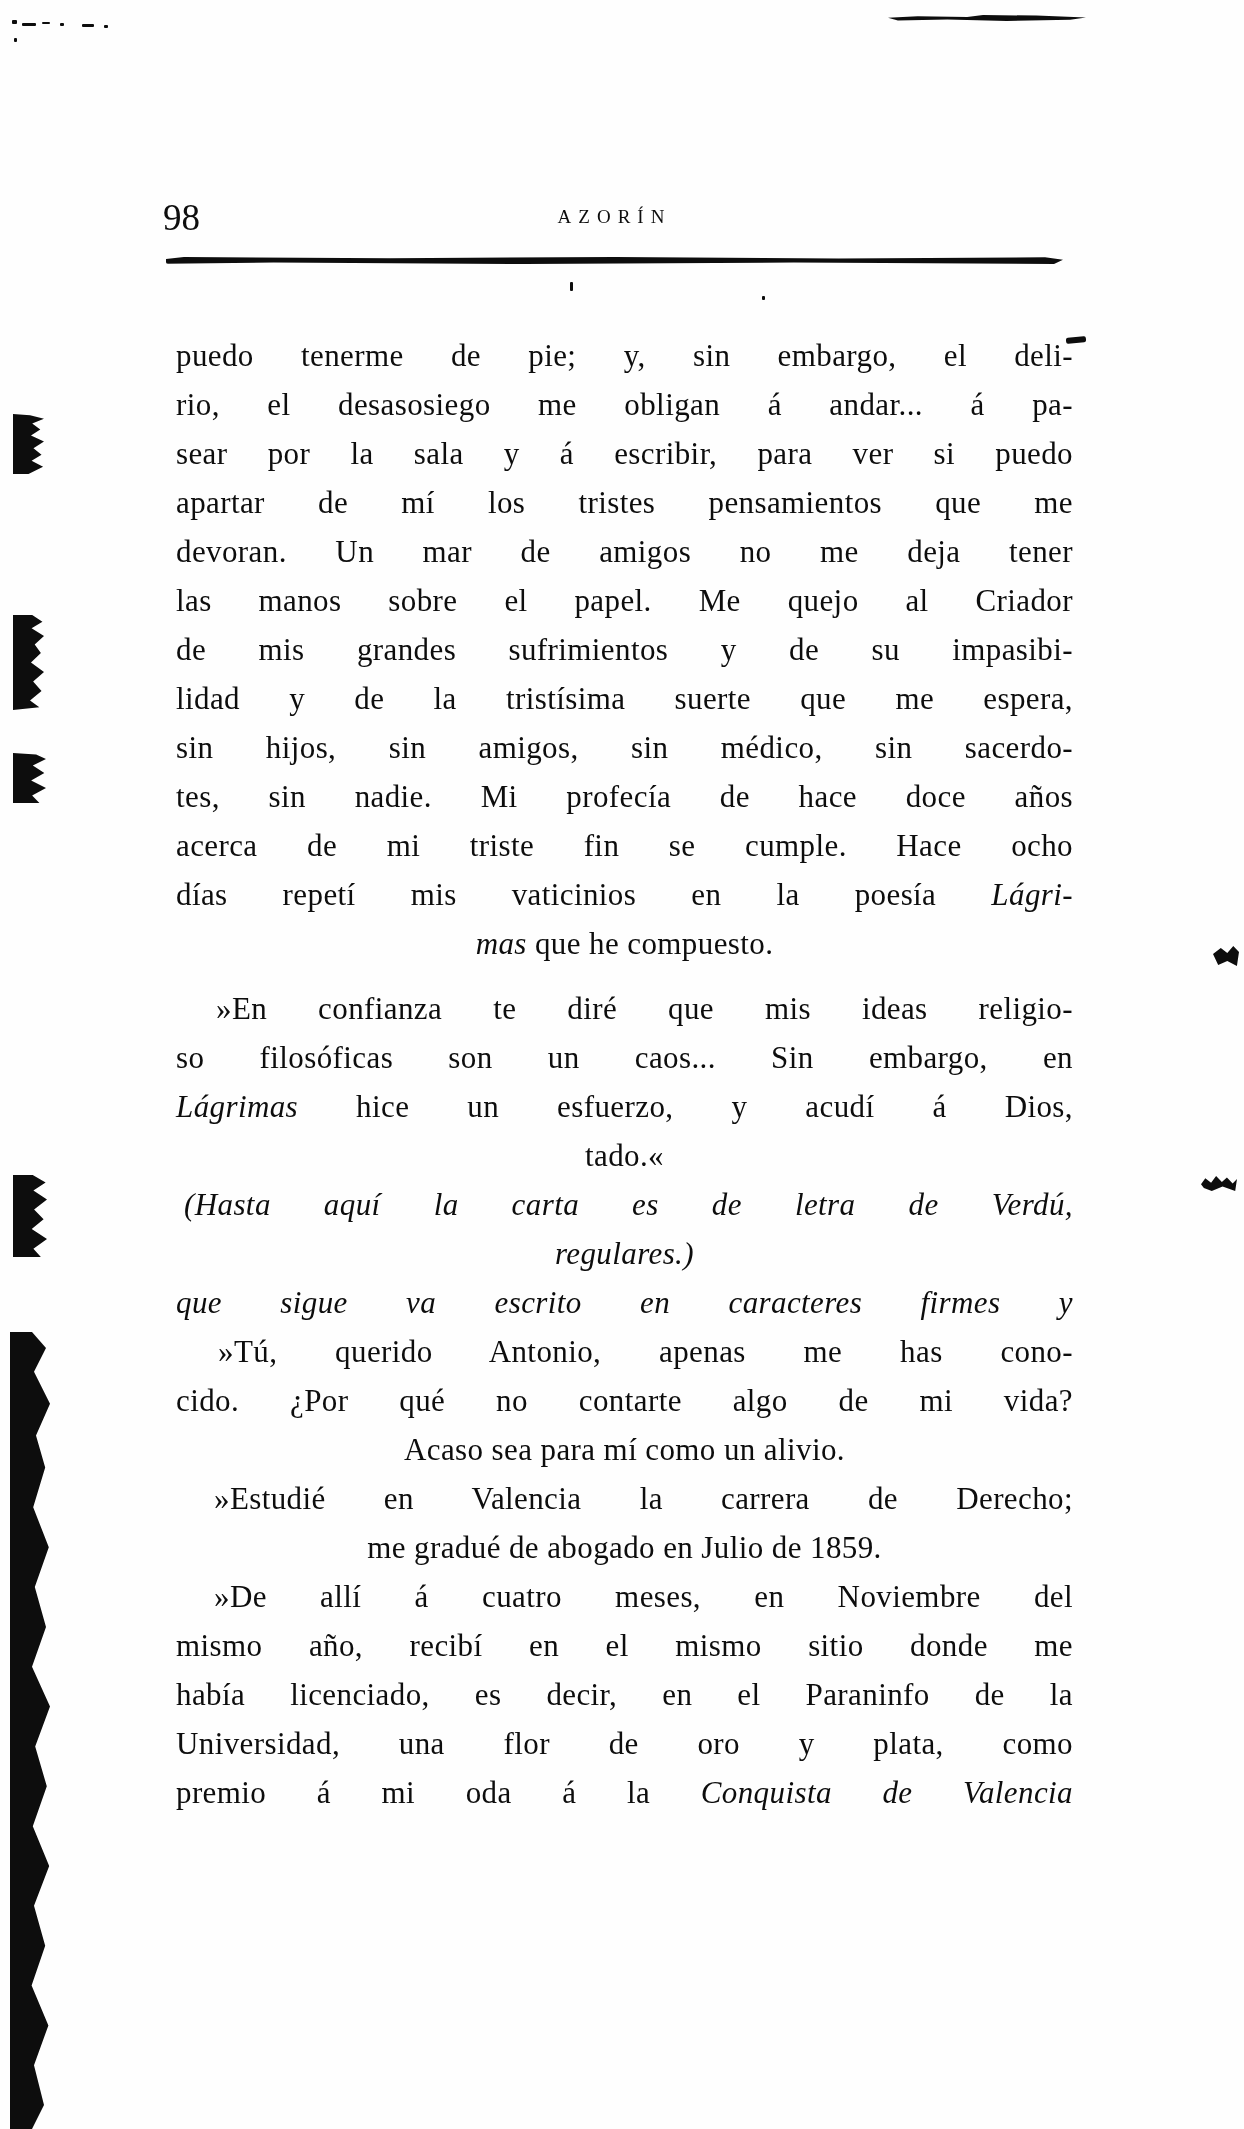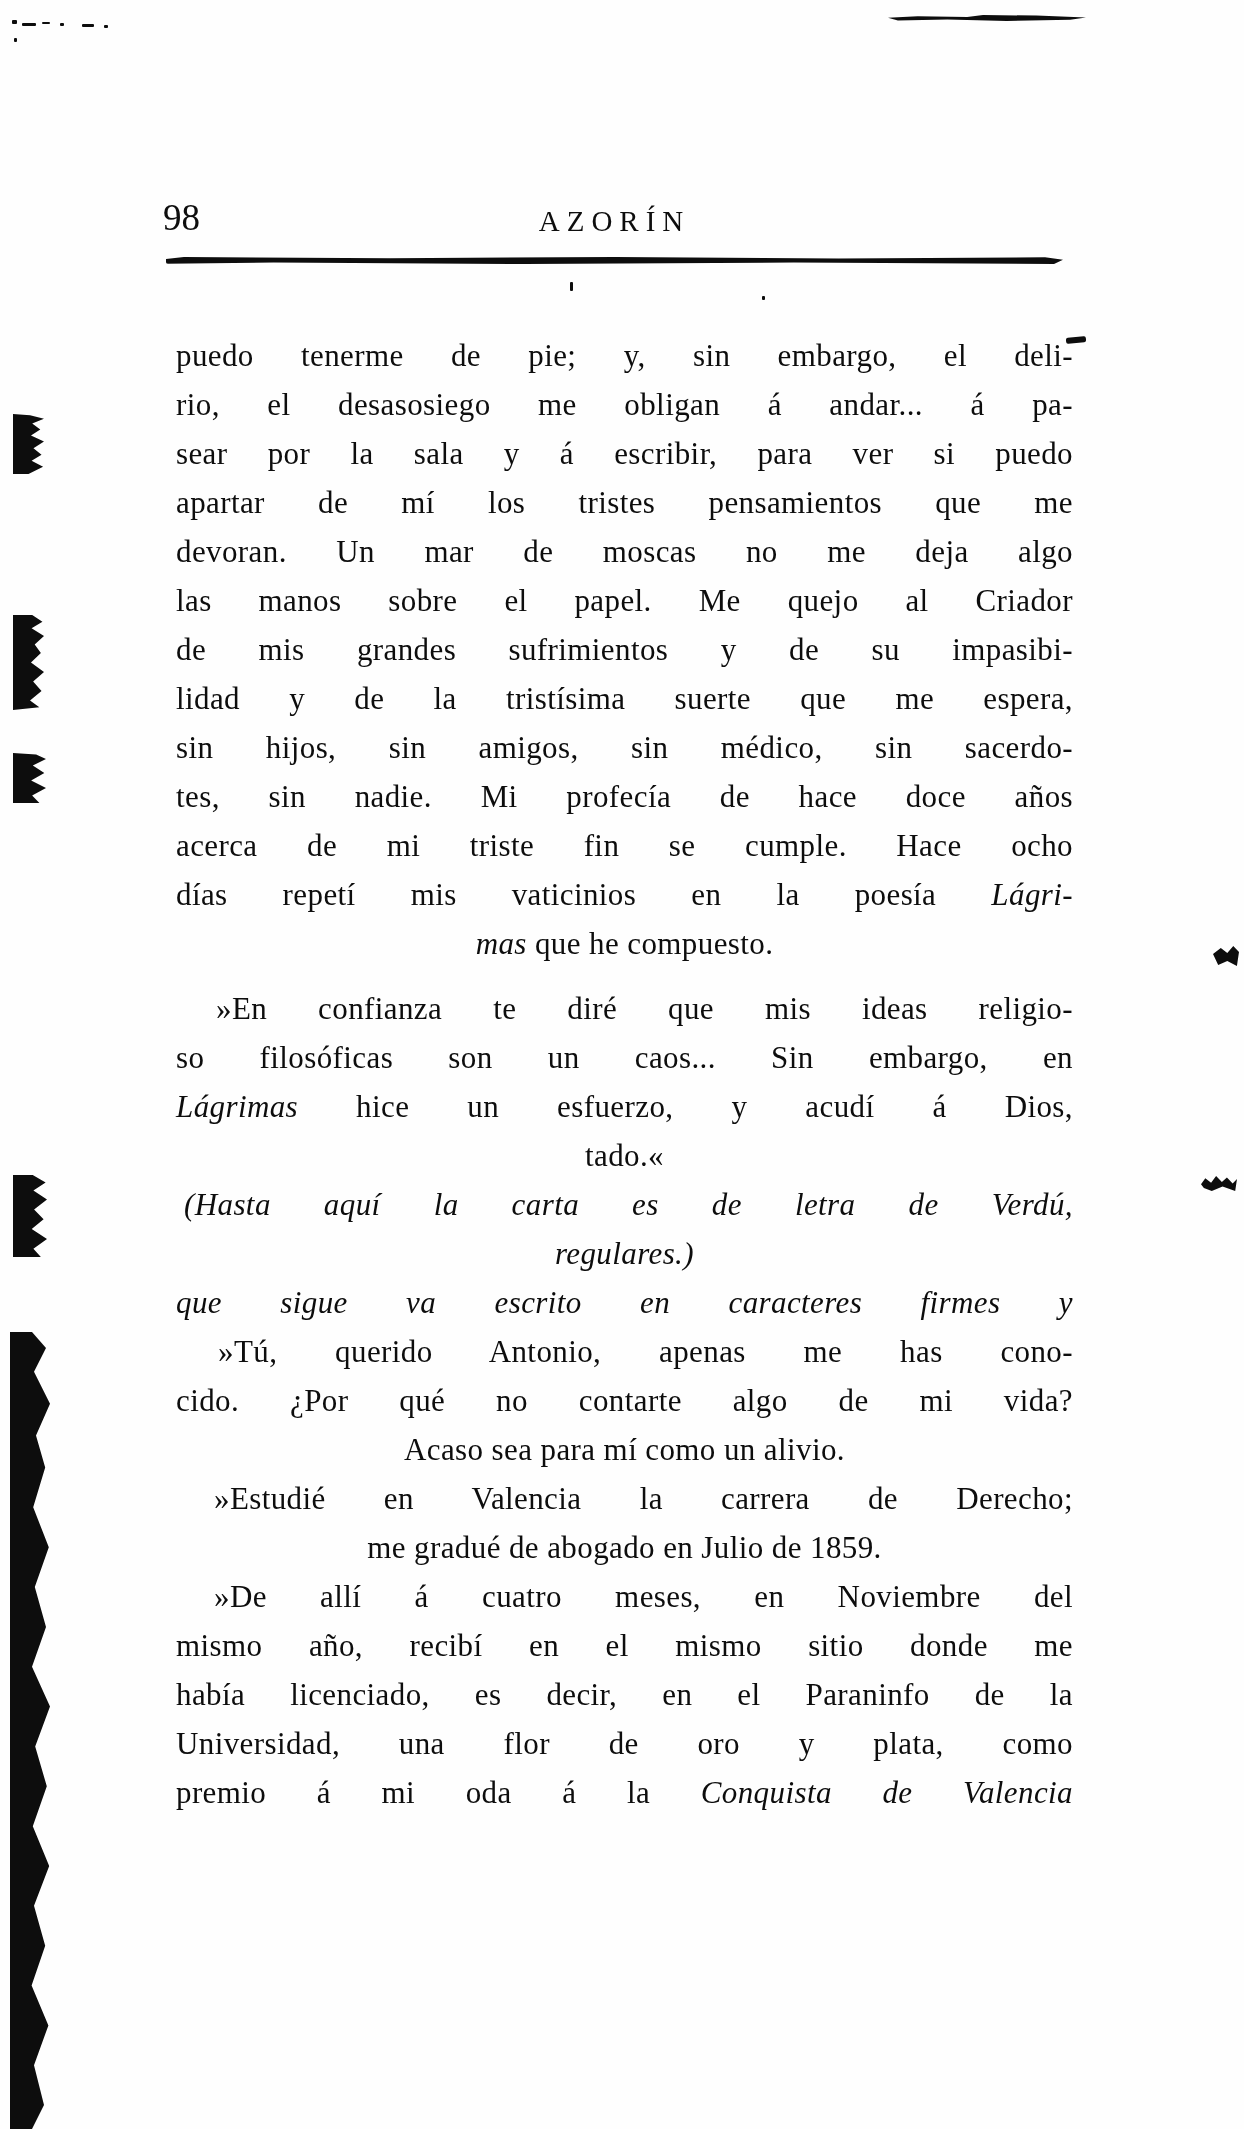--- a/index.html
+++ b/index.html
@@ -10,21 +10,21 @@
     background:var(--paper); color:var(--ink);
     font-family:Liberation Serif, serif;
     overflow:hidden;
   }
   .pagenum {
     position:absolute; left:163px; top:199px;
     font-size:37px; line-height:1;
   }
   .runtitle {
     position:absolute; left:166px; top:207px; width:897px;
-    text-align:center; font-size:29px; letter-spacing:7px; line-height:1;
+    text-align:center; font-size:19px; letter-spacing:7px; line-height:1;
   }
   .hrule {
     position:absolute; left:166px; top:257px; width:897px; height:7px;
     background:var(--ink); border-radius:2px;
     clip-path:polygon(0 30%,2% 0,25% 18%,50% 0,75% 22%,98% 4%,100% 40%,99% 100%,70% 80%,40% 100%,12% 78%,0 95%);
   }
   .bodytext {
     position:absolute; left:176px; top:331px; width:897px;
     font-size:31px; line-height:49px; letter-spacing:0.4px;
   }
@@ -64,21 +64,21 @@
   <div class="hrule"></div>
 
   <div class="speck" style="left:570px;top:282px;width:3px;height:9px;"></div>
   <div class="speck" style="left:762px;top:296px;width:3px;height:4px;"></div>
 
   <div class="bodytext">
       <div class="tline just"><span>puedo tenerme de pie; y, sin embargo, el deli-</span></div>
       <div class="tline just"><span>rio, el desasosiego me obligan á andar... á pa-</span></div>
       <div class="tline just"><span>sear por la sala y á escribir, para ver si puedo</span></div>
       <div class="tline just"><span>apartar de mí los tristes pensamientos que me</span></div>
-      <div class="tline just"><span>devoran. Un mar de moscas no me deja algo</span></div>
+      <div class="tline just"><span>devoran. Un mar de amigos no me deja tener</span></div>
       <div class="tline just"><span>las manos sobre el papel. Me quejo al Criador</span></div>
       <div class="tline just"><span>de mis grandes sufrimientos y de su impasibi-</span></div>
       <div class="tline just"><span>lidad y de la tristísima suerte que me espera,</span></div>
       <div class="tline just"><span>sin hijos, sin amigos, sin médico, sin sacerdo-</span></div>
       <div class="tline just"><span>tes, sin nadie. Mi profecía de hace doce años</span></div>
       <div class="tline just"><span>acerca de mi triste fin se cumple. Hace ocho</span></div>
       <div class="tline just"><span>días repetí mis vaticinios en la poesía </span><span class="it">Lágri-</span></div>
       <div class="tline"><span class="it">mas</span><span> que he compuesto.</span></div>
       <div class="tline just" style="text-indent: 40px; margin-top: 16px;"><span>»En confianza te diré que mis ideas religio-</span></div>
       <div class="tline just"><span>so filosóficas son un caos... Sin embargo, en</span></div>

